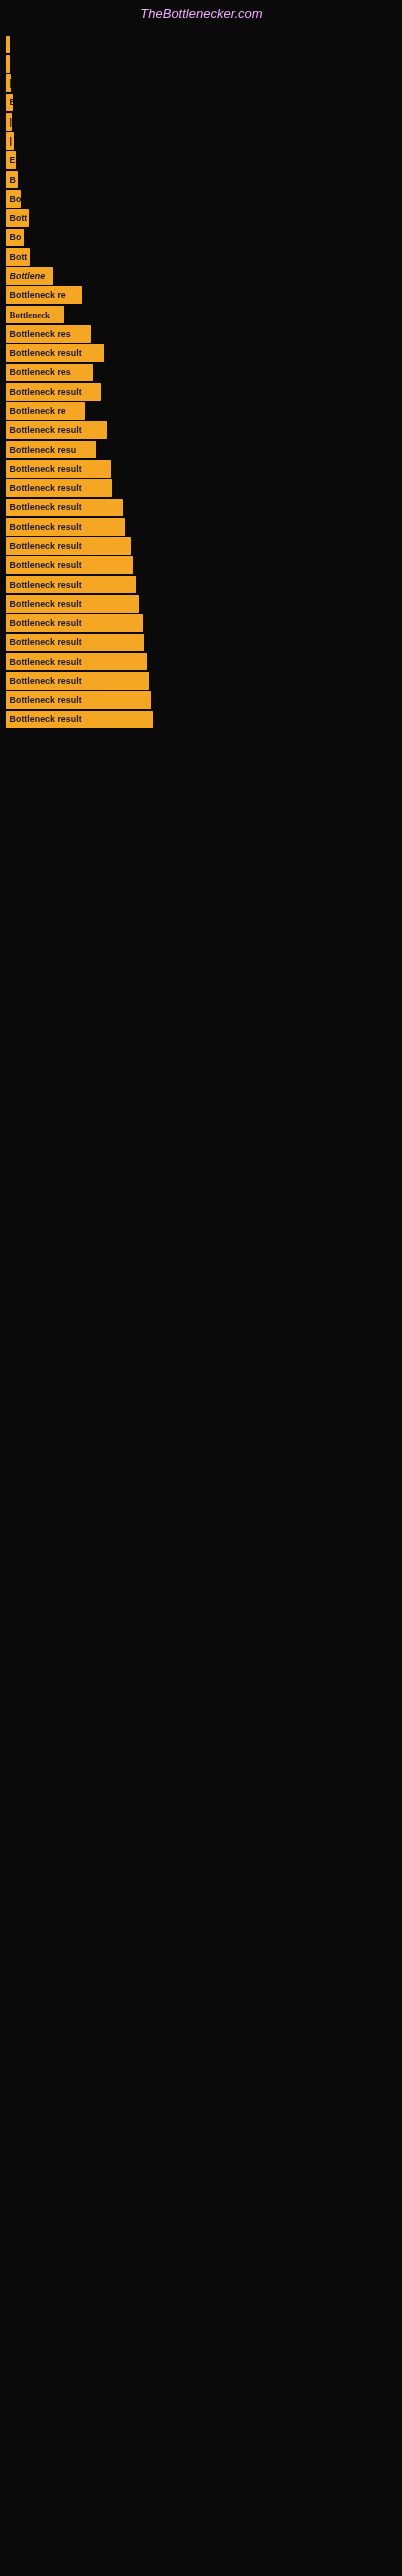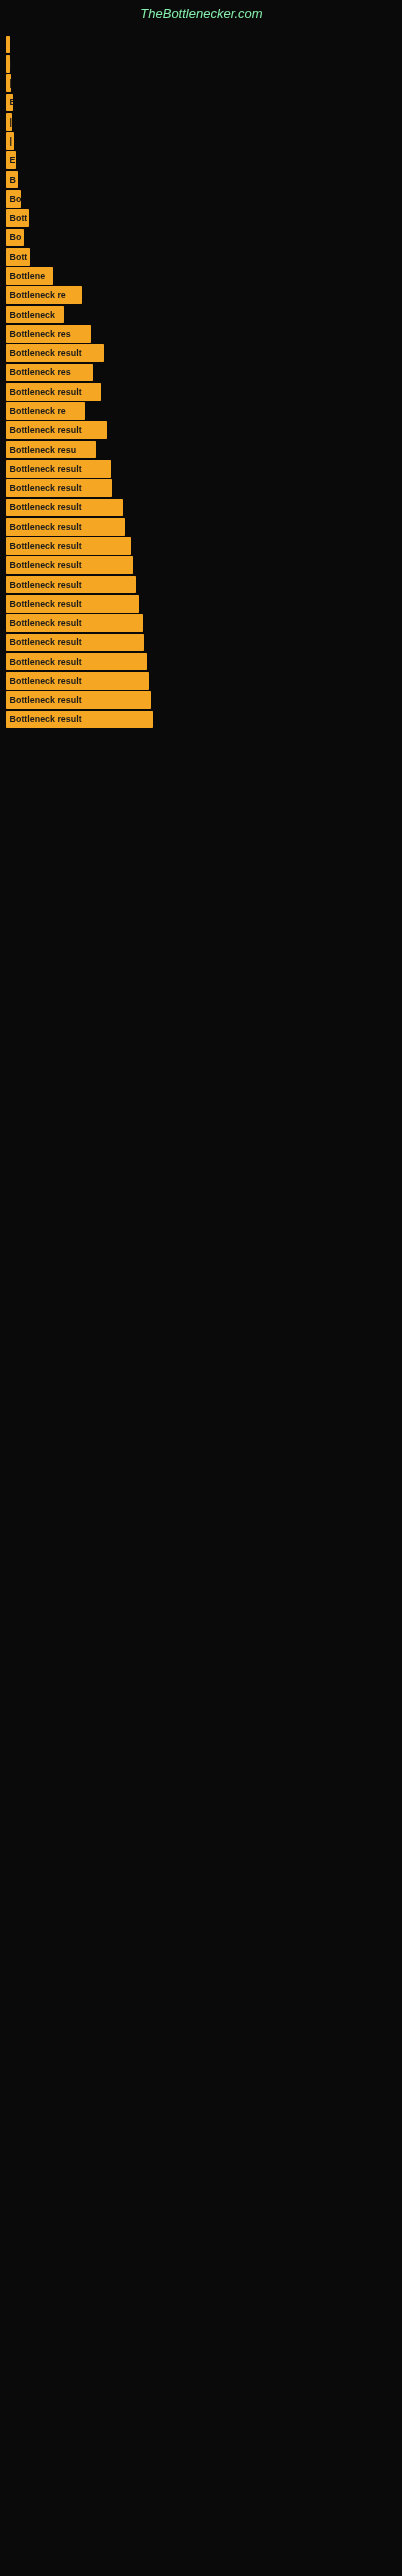--- a/index.html
+++ b/index.html
@@ -11,21 +11,21 @@
     body {
       width: 403px;
       min-height: 2576px;
       background-color: #0a0a0a;
       font-family: Arial, sans-serif;
       position: relative;
     }
 
     .site-title {
       text-align: center;
-      color: #86efac;
+      color: #f0abfc;
       font-size: 13px;
       padding: 6.4px 0;
       font-style: italic;
     }
 
     .bars-container {
       padding: 8px 0 8px 6.4px;
       display: flex;
       flex-direction: column;
       gap: 0px;
@@ -114,31 +114,31 @@
       <div class="bar" style="width: 17.7px;">
         <span class="bar-label">Bo</span>
       </div>
     </div>
     <div class="bar-row">
       <div class="bar" style="width: 24px;">
         <span class="bar-label">Bott</span>
       </div>
     </div>
     <div class="bar-row">
-      <div class="bar" style="width: 47px;">
+      <div class="bar" style="width: 47px; font-style: italic;">
         <span class="bar-label">Bottlene</span>
       </div>
     </div>
     <div class="bar-row">
       <div class="bar" style="width: 76px;">
         <span class="bar-label">Bottleneck re</span>
       </div>
     </div>
     <div class="bar-row">
-      <div class="bar" style="width: 58px;">
+      <div class="bar" style="width: 58px; font-family: Liberation Serif, serif;">
         <span class="bar-label">Bottleneck</span>
       </div>
     </div>
     <div class="bar-row">
       <div class="bar" style="width: 85px;">
         <span class="bar-label">Bottleneck res</span>
       </div>
     </div>
     <div class="bar-row">
       <div class="bar" style="width: 98px;">

